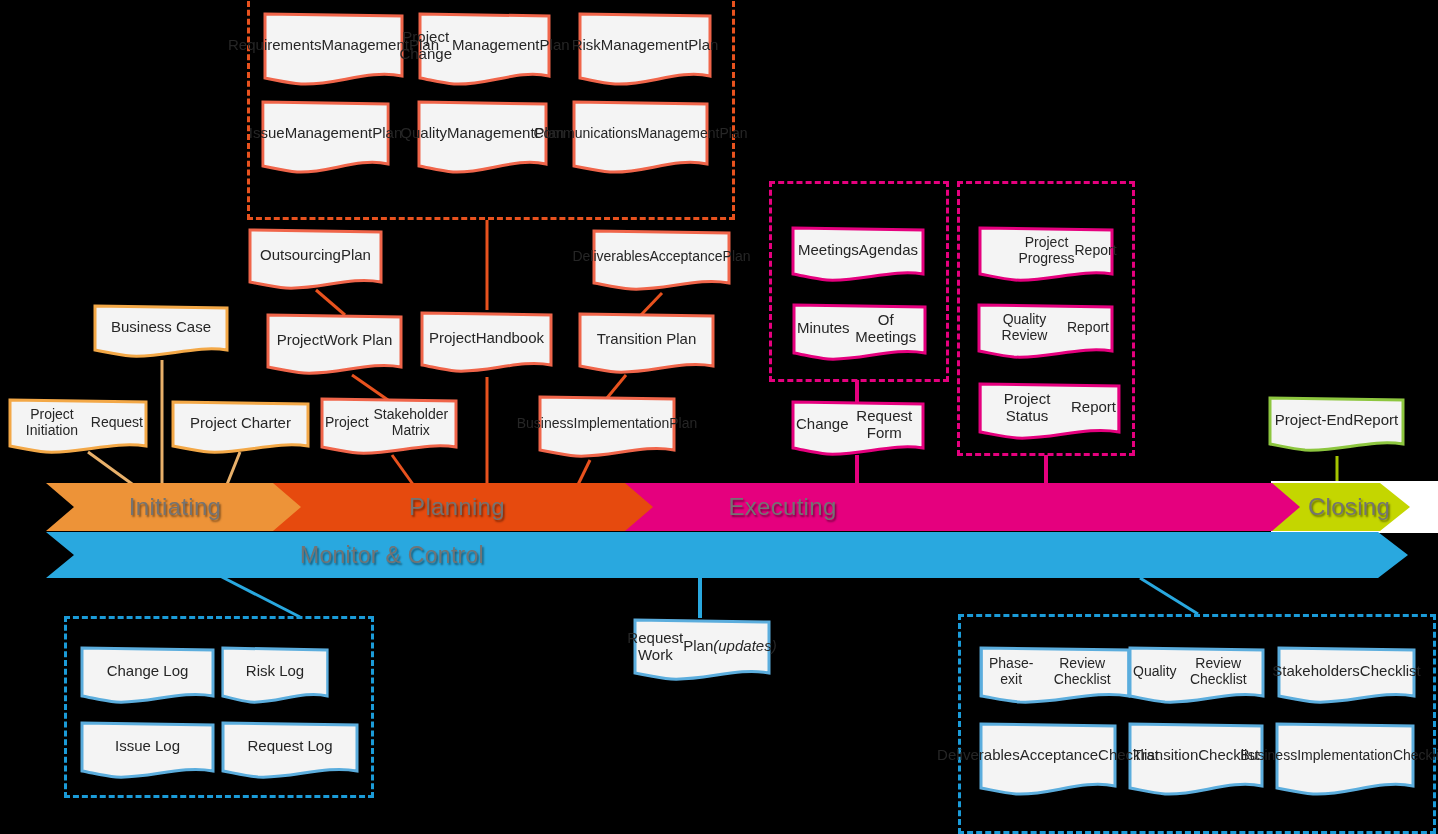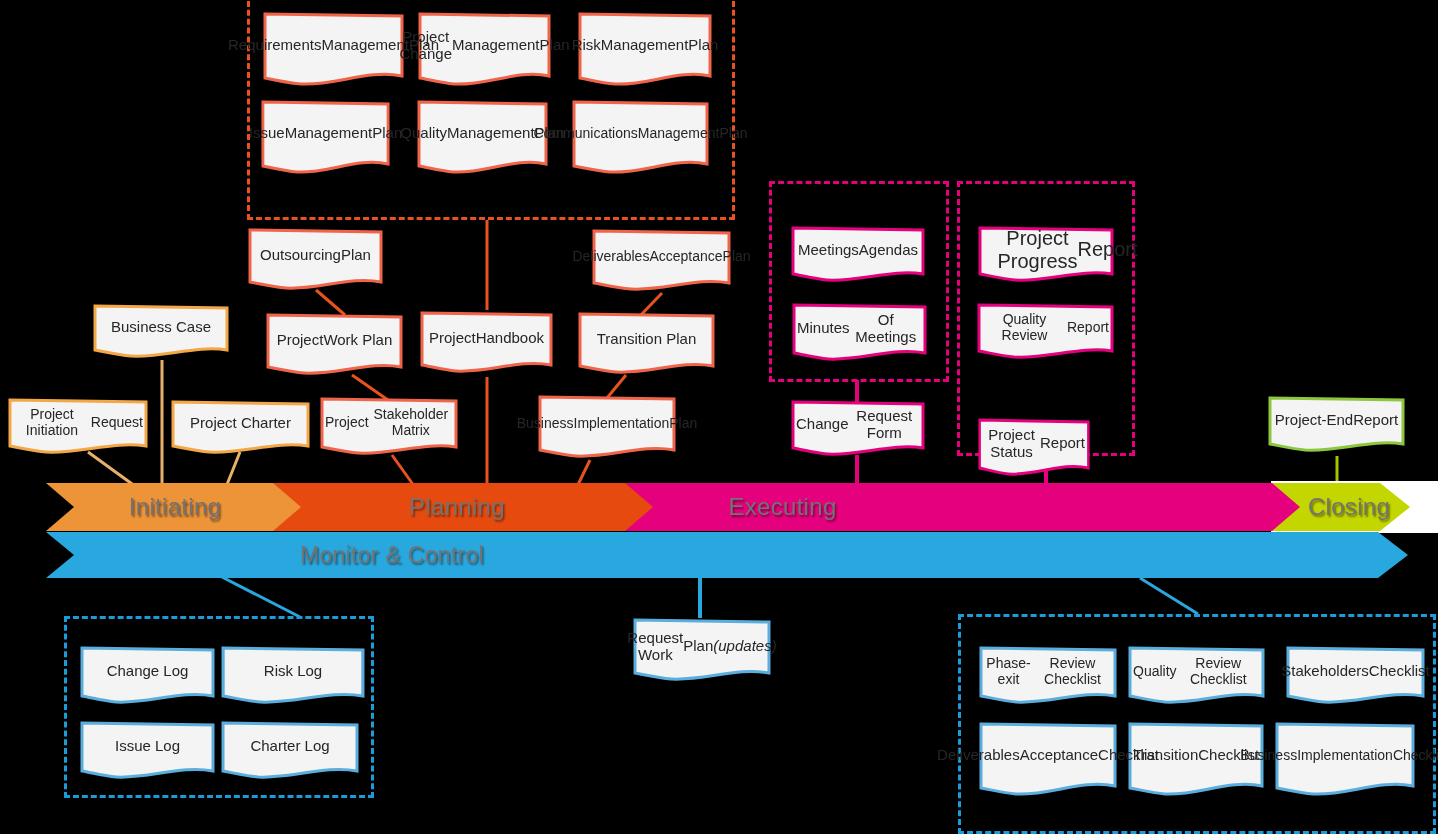--- a/index.html
+++ b/index.html
@@ -320,37 +320,37 @@
         <span>Change</span>
         <br>
         <span>Request Form</span>
       </div>
   </div>
 
   <div class="doc" style="left:978px;top:226px;width:136px;height:60px;">
     <svg viewBox="0 0 136 60" preserveAspectRatio="none">
         <path d="M2,2 L134,4 L134,48 C102,43 69,56 37,54 C25,53 13,50 2,48 Z" fill="#F4F4F4" stroke="#E5007E" stroke-width="3"></path>
       </svg>
-    <div class="txt" style="font-size:20px;padding-left:48px;">
+    <div class="txt" style="font-size:14px;padding-left:48px;">
         <span>Project Progress</span>
         <br>
         <span>Report</span>
       </div>
   </div>
   <div class="doc" style="left:977px;top:303px;width:137px;height:60px;">
     <svg viewBox="0 0 137 60" preserveAspectRatio="none">
         <path d="M2,2 L135,4 L135,48 C103,43 70,56 37,54 C25,53 13,50 2,48 Z" fill="#F4F4F4" stroke="#E5007E" stroke-width="3"></path>
       </svg>
     <div class="txt" style="font-size:14px;">
         <span>Quality Review</span>
         <br>
         <span>Report</span>
       </div>
   </div>
-  <div class="doc" style="left:978px;top:382px;width:112px;height:62px;margin-top:36px;">
+  <div class="doc" style="left:978px;top:382px;width:143px;height:62px;">
     <svg viewBox="0 0 136 62" preserveAspectRatio="none">
         <path d="M2,2 L134,4 L134,50 C102,44 69,58 37,56 C25,55 13,52 2,50 Z" fill="#F4F4F4" stroke="#E5007E" stroke-width="3"></path>
       </svg>
     <div class="txt">
         <span>Project Status</span>
         <br>
         <span>Report</span>
       </div>
   </div>
 
@@ -366,78 +366,78 @@
   </div>
 
   <div class="doc" style="left:80px;top:646px;width:135px;height:62px;">
     <svg viewBox="0 0 135 62" preserveAspectRatio="none">
         <path d="M2,2 L133,4 L133,50 C101,44 68,58 36,56 C24,55 13,52 2,50 Z" fill="#F4F4F4" stroke="#5BADDD" stroke-width="3"></path>
       </svg>
     <div class="txt">
         <span>Change Log</span>
       </div>
   </div>
-  <div class="doc" style="left:221px;top:646px;width:144px;height:62px;">
+  <div class="doc" style="left:221px;top:646px;width:108px;height:62px;">
     <svg viewBox="0 0 136 62" preserveAspectRatio="none">
         <path d="M2,2 L134,4 L134,50 C102,44 69,58 37,56 C25,55 13,52 2,50 Z" fill="#F4F4F4" stroke="#5BADDD" stroke-width="3"></path>
       </svg>
     <div class="txt">
         <span>Risk Log</span>
       </div>
   </div>
   <div class="doc" style="left:80px;top:721px;width:135px;height:62px;">
     <svg viewBox="0 0 135 62" preserveAspectRatio="none">
         <path d="M2,2 L133,4 L133,50 C101,44 68,58 36,56 C24,55 13,52 2,50 Z" fill="#F4F4F4" stroke="#5BADDD" stroke-width="3"></path>
       </svg>
     <div class="txt">
         <span>Issue Log</span>
       </div>
   </div>
   <div class="doc" style="left:221px;top:721px;width:138px;height:62px;">
     <svg viewBox="0 0 138 62" preserveAspectRatio="none">
         <path d="M2,2 L136,4 L136,50 C103,44 70,58 37,56 C25,55 13,52 2,50 Z" fill="#F4F4F4" stroke="#5BADDD" stroke-width="3"></path>
       </svg>
     <div class="txt">
-        <span>Charter Log</span>
+        <span>Request Log</span>
       </div>
   </div>
 
   <div class="doc" style="left:633px;top:618px;width:138px;height:68px;">
     <svg viewBox="0 0 138 68" preserveAspectRatio="none">
         <path d="M2,2 L136,4 L136,55 C104,49 71,63 38,61 C25,60 13,57 2,55 Z" fill="#F4F4F4" stroke="#5BADDD" stroke-width="3"></path>
       </svg>
     <div class="txt">
         <span>Request Work</span>
         <br>
         <span>Plan </span>
         <span class="ital">(updates)</span>
       </div>
   </div>
 
-  <div class="doc" style="left:979px;top:646px;width:138px;height:62px;">
+  <div class="doc" style="left:979px;top:646px;width:152px;height:62px;">
     <svg viewBox="0 0 138 62" preserveAspectRatio="none">
         <path d="M2,2 L136,4 L136,50 C103,44 70,58 37,56 C25,55 13,52 2,50 Z" fill="#F4F4F4" stroke="#5BADDD" stroke-width="3"></path>
       </svg>
     <div class="txt" style="font-size:14px;">
         <span>Phase-exit</span>
         <br>
         <span>Review Checklist</span>
       </div>
   </div>
   <div class="doc" style="left:1128px;top:646px;width:137px;height:62px;">
     <svg viewBox="0 0 137 62" preserveAspectRatio="none">
         <path d="M2,2 L135,4 L135,50 C103,44 70,58 37,56 C25,55 13,52 2,50 Z" fill="#F4F4F4" stroke="#5BADDD" stroke-width="3"></path>
       </svg>
     <div class="txt" style="font-size:14px;">
         <span>Quality</span>
         <br>
         <span>Review Checklist</span>
       </div>
   </div>
-  <div class="doc" style="left:1277px;top:646px;width:139px;height:62px;margin-left:9px;">
+  <div class="doc" style="left:1277px;top:646px;width:139px;height:62px;">
     <svg viewBox="0 0 139 62" preserveAspectRatio="none">
         <path d="M2,2 L137,4 L137,50 C104,44 71,58 38,56 C25,55 13,52 2,50 Z" fill="#F4F4F4" stroke="#5BADDD" stroke-width="3"></path>
       </svg>
     <div class="txt">
         <span>Stakeholders</span>
         <br>
         <span>Checklist</span>
       </div>
   </div>
   <div class="doc" style="left:979px;top:722px;width:138px;height:78px;">

